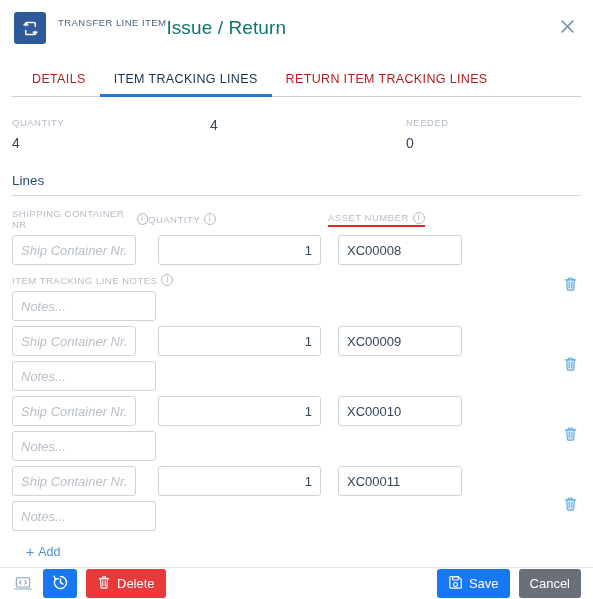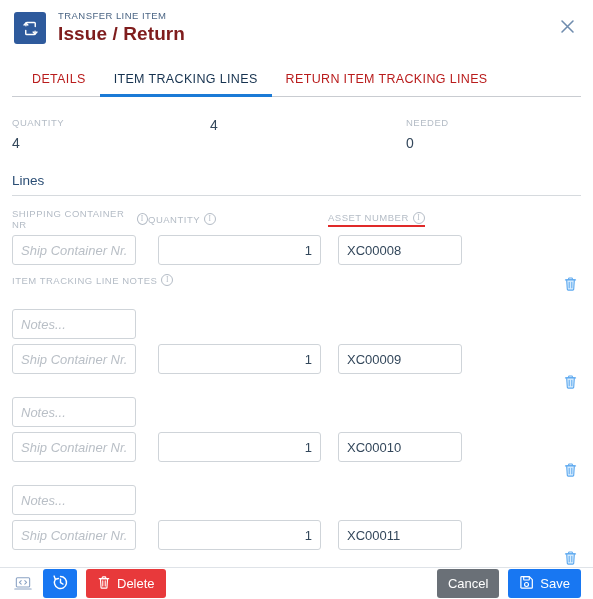--- a/index.html
+++ b/index.html
@@ -33,35 +33,35 @@
     background: #2e5a9c;
     border-radius: 3px;
     display: flex;
     align-items: center;
     justify-content: center;
     flex: 0 0 auto;
     margin-right: 12px;
   }
   .header-titles {
     display: flex;
-    flex-direction: column;
+    flex-direction: row;
     justify-content: flex-start;
     line-height: 1.1;
   }
   .eyebrow {
     font-size: 9.5px;
     letter-spacing: 0.45px;
     color: #4b6584;
     text-transform: uppercase;
     margin-bottom: 3px;
   }
   .title {
     font-size: 19px;
-    font-weight: bold;
-    color: #7f1d1d;
+    font-weight: normal;
+    color: #0f766e;
     letter-spacing: 0.1px;
   }
   .close-btn {
     position: absolute;
     top: 12px;
     right: 12px;
     width: 28px;
     height: 28px;
     display: flex;
     align-items: center;
@@ -220,21 +220,21 @@
     color: #b4bcc6;
     text-transform: uppercase;
     display: flex;
     align-items: center;
     gap: 4px;
     margin-top: 9px;
   }
   .notes-row {
     margin-top: 5px;
   }
-  .f-notes { width: 124px; margin-top: 18px; }
+  .f-notes { width: 144px; }
 
   .trash-btn {
     position: absolute;
     right: 0;
     width: 22px;
     height: 22px;
     background: transparent;
     border: none;
     padding: 0;
     cursor: pointer;
@@ -485,27 +485,27 @@
         <path d="M6 4.1 V2.8 a0.7 0.7 0 0 1 0.7-0.7 h2.6 a0.7 0.7 0 0 1 0.7 0.7 V4.1" fill="none" stroke="#ffffff" stroke-width="1.3" stroke-linejoin="round"></path>
         <path d="M3.9 4.1 L4.6 14.3 a0.8 0.8 0 0 0 0.8 0.7 h5.2 a0.8 0.8 0 0 0 0.8-0.7 L12.1 4.1 Z" fill="none" stroke="#ffffff" stroke-width="1.3" stroke-linejoin="round"></path>
         <path d="M6.6 6.6 V12.5 M9.4 6.6 V12.5" stroke="#ffffff" stroke-width="1.2" stroke-linecap="round"></path>
       </svg>
     </span>
     <span>Delete</span>
   </button>
 
   <div class="footer-spacer"></div>
 
-  <button class="btn btn-cancel">
-    <span>Cancel</span>
-  </button>
-
   <button class="btn btn-save">
     <span>
       <svg width="15" height="15" viewBox="0 0 16 16" aria-hidden="true">
         <path d="M2 2.6 a0.8 0.8 0 0 1 0.8-0.8 H11 L14.2 5 V13.2 a0.8 0.8 0 0 1-0.8 0.8 H2.8 a0.8 0.8 0 0 1-0.8-0.8 Z" fill="none" stroke="#ffffff" stroke-width="1.3" stroke-linejoin="round"></path>
         <rect x="5" y="1.9" width="6" height="3.4" rx="0.4" fill="none" stroke="#ffffff" stroke-width="1.2"></rect>
         <circle cx="8" cy="10.1" r="2.1" fill="none" stroke="#ffffff" stroke-width="1.2"></circle>
       </svg>
     </span>
     <span>Save</span>
   </button>
+
+  <button class="btn btn-cancel">
+    <span>Cancel</span>
+  </button>
 </div>
 
 </body></html>

